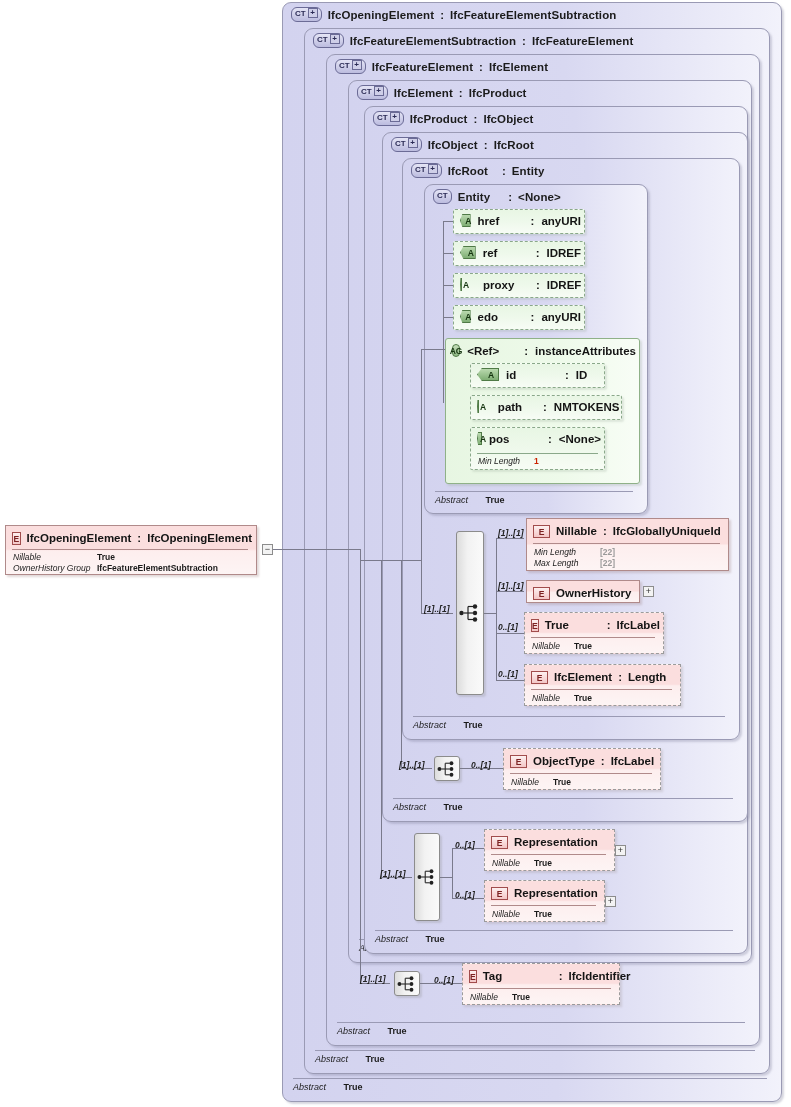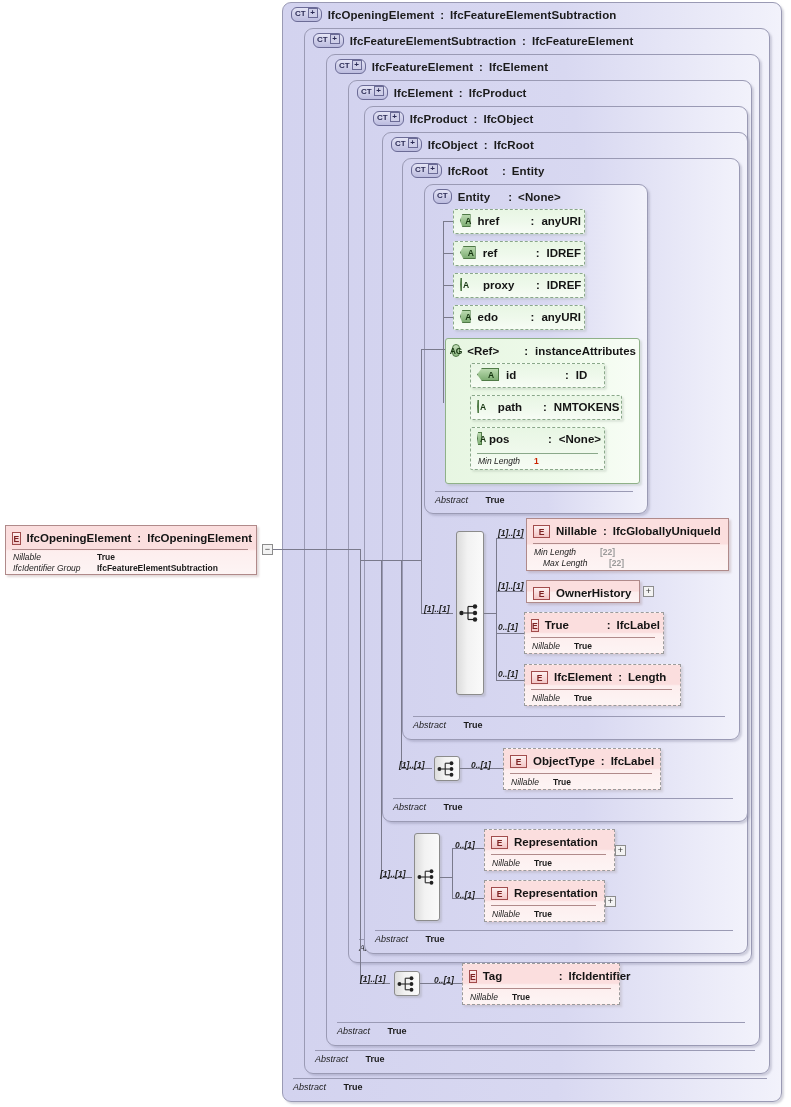--- a/index.html
+++ b/index.html
@@ -278,21 +278,21 @@
       <span>:</span>
       <span>IfcOpeningElement</span>
     </div>
     <div class="el-rule" style="top:23px;"></div>
     <div class="el-facets" style="top:26px;">
       <div class="row">
           <span class="k" style="width:84px;">Nillable</span>
           <span class="v">True</span>
         </div>
       <div class="row">
-          <span class="k" style="width:84px;">IfcIdentifier Group</span>
+          <span class="k" style="width:84px;">OwnerHistory Group</span>
           <span class="v">IfcFeatureElementSubtraction</span>
         </div>
     </div>
   </div>
 
   <div class="abs tog" style="left:262px;top:544px;">−</div>
 
   <div class="abs ln lnh" style="left:273px;top:549px;width:87px;"></div>
 
   <div class="abs ln lnv" style="left:360px;top:549px;height:434px;"></div>
@@ -454,21 +454,21 @@
       <span>:</span>
       <span>IfcGloballyUniqueId</span>
     </div>
     <div class="el-rule" style="top:24px;"></div>
     <div class="el-facets" style="top:28px;">
       <div class="row">
           <span class="k" style="width:66px;">Min Length</span>
           <span class="vg">[22]</span>
         </div>
       <div class="row">
-          <span class="k" style="width:66px;margin-left:9px;">Max Length</span>
+          <span class="k" style="width:66px;">Max Length</span>
           <span class="vg">[22]</span>
         </div>
     </div>
   </div>
 
   <div class="card" style="left:498px;top:581px;">[1]..[1]</div>
   <div class="abs el-box" style="left:526px;top:580px;width:114px;height:23px;">
     <div class="el-head">
       <span class="icon-e">E</span>
       <span>OwnerHistory</span>

